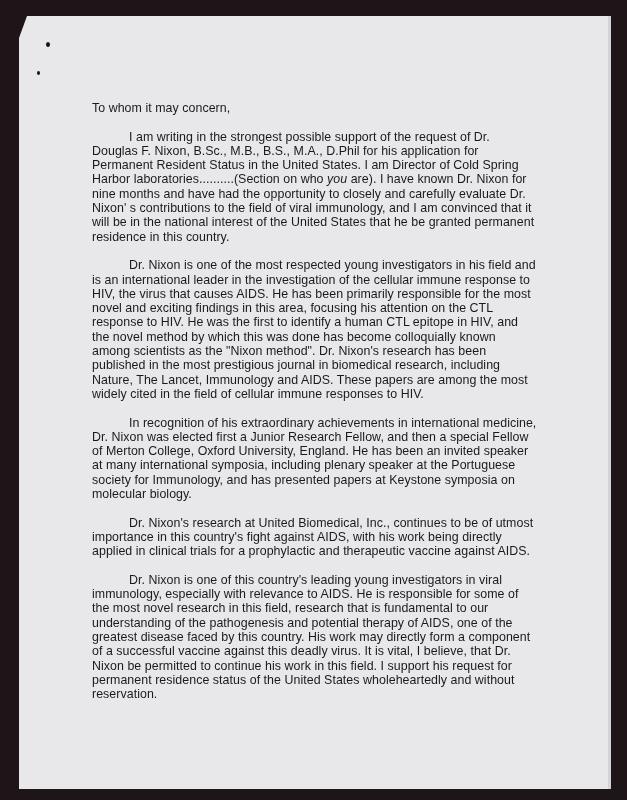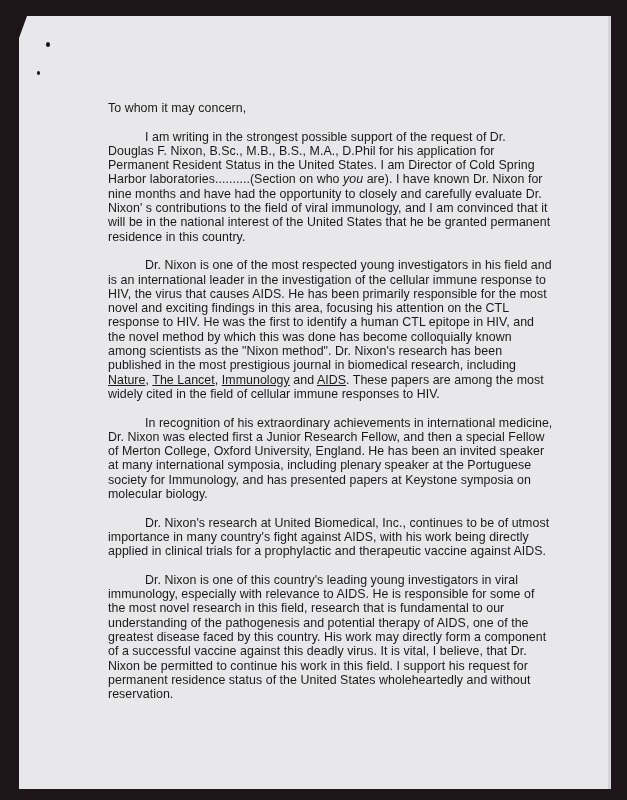--- a/index.html
+++ b/index.html
@@ -18,47 +18,47 @@
   .page::after {
     content: ""; position: absolute; right: 0; top: 0; bottom: 0; width: 3px;
     background: #d4d4d8;
   }
   .hole {
     position: absolute; width: 4px; height: 5px; border-radius: 50%;
     background: #151213;
   }
   .letter {
     position: absolute;
-    left: 89px; top: 85px;
+    left: 73px; top: 85px;
     width: 445px;
     font-family: "Liberation Sans", sans-serif;
     font-size: 12.4px;
     line-height: 14.3px;
     color: #1a1a1a;
     letter-spacing: 0.05px;
   }
   .letter p { margin: 0 0 14.3px 0; }
   .indent { display: inline-block; width: 37px; }
-  .u { text-decoration: underline; }
+  .u { }
   em { font-style: italic; }
 </style>
 </head>
 <body>
 
 <div class="page">
   <span class="hole" style="left:27px;top:26px;"></span>
   <span class="hole" style="left:18px;top:55px;width:3px;height:4px;"></span>
 
   <div class="letter">
     <p>To whom it may concern,</p>
 
     <p><span class="indent"></span><span>I am writing in the strongest possible support of the request of Dr. Douglas F. Nixon, B.Sc., M.B., B.S., M.A., D.Phil for his application for Permanent Resident Status in the United States. I am Director of Cold Spring Harbor laboratories..........(Section on who </span><em>you</em><span> are). I have known Dr. Nixon for nine months and have had the opportunity to closely and carefully evaluate Dr. Nixon' s contributions to the field of viral immunology, and I am convinced that it will be in the national interest of the United States that he be granted permanent residence in this country.</span></p>
 
     <p><span class="indent"></span><span>Dr. Nixon is one of the most respected young investigators in his field and is an international leader in the investigation of the cellular immune response to HIV, the virus that causes AIDS. He has been primarily responsible for the most novel and exciting findings in this area, focusing his attention on the CTL response to HIV. He was the first to identify a human CTL epitope in HIV, and the novel method by which this was done has become colloquially known among scientists as the "Nixon method". Dr. Nixon's research has been published in the most prestigious journal in biomedical research, including </span><span class="u">Nature</span><span>, </span><span class="u">The Lancet</span>, <span class="u">Immunology</span><span> and </span><span class="u">AIDS</span><span>. These papers are among the most widely cited in the field of cellular immune responses to HIV.</span></p>
 
     <p><span class="indent"></span><span>In recognition of his extraordinary achievements in international medicine, Dr. Nixon was elected first a Junior Research Fellow, and then a special Fellow of Merton College, Oxford University, England. He has been an invited speaker at many international symposia, including plenary speaker at the Portuguese society for Immunology, and has presented papers at Keystone symposia on molecular biology.</span></p>
 
-    <p><span class="indent"></span><span>Dr. Nixon's research at United Biomedical, Inc., continues to be of utmost importance in many country's fight against AIDS, with his work being directly applied in clinical trials for a prophylactic and therapeutic vaccine against AIDS.</span></p>
+    <p><span class="indent"></span><span>Dr. Nixon's research at United Biomedical, Inc., continues to be of utmost importance in this country's fight against AIDS, with his work being directly applied in clinical trials for a prophylactic and therapeutic vaccine against AIDS.</span></p>
 
     <p><span class="indent"></span><span>Dr. Nixon is one of this country's leading young investigators in viral immunology, especially with relevance to AIDS. He is responsible for some of the most novel research in this field, research that is fundamental to our understanding of the pathogenesis and potential therapy of AIDS, one of the greatest disease faced by this country. His work may directly form a component of a successful vaccine against this deadly virus. It is vital, I believe, that Dr. Nixon be permitted to continue his work in this field. I support his request for permanent residence status of the United States wholeheartedly and without reservation.</span></p>
 
   </div>
 </div>
 
 </body></html>

